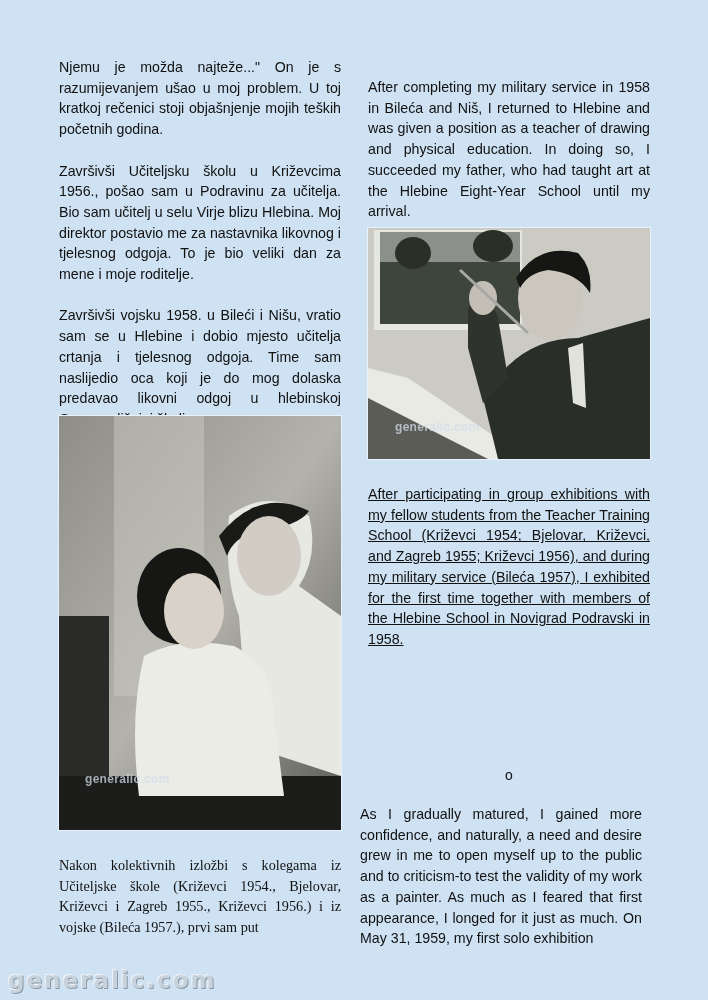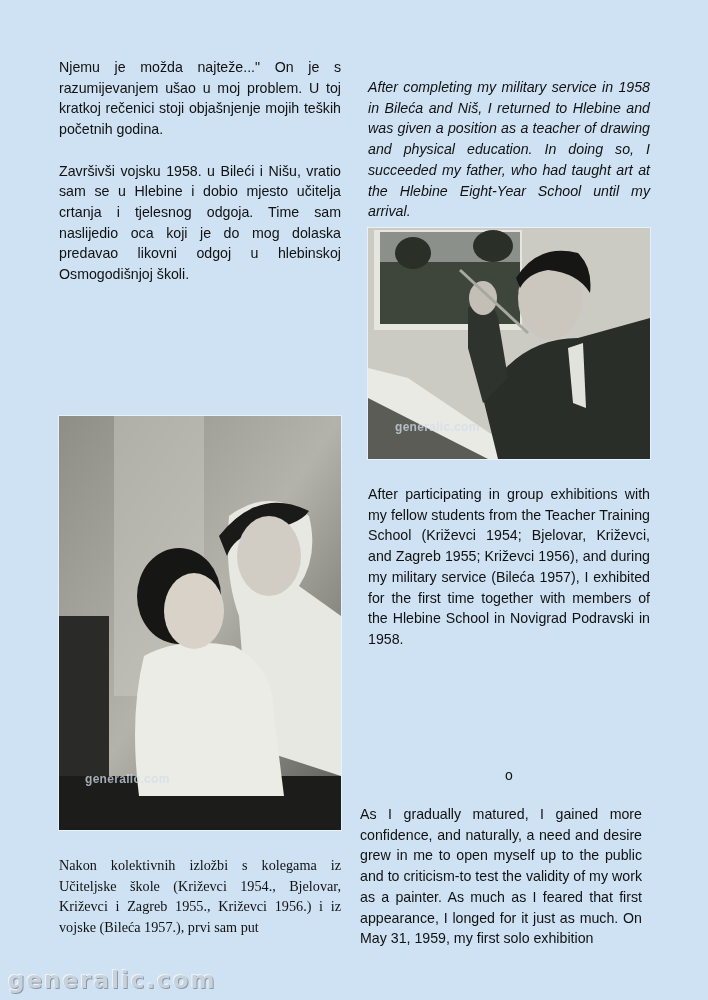--- a/index.html
+++ b/index.html
@@ -27,20 +27,21 @@
     font-family: "DejaVu Sans", sans-serif; font-weight: bold; font-size: 23px;
     letter-spacing: 2px; color: #c8d2dc;
     text-shadow: 1px 1px 0 #8d98a4, -1px -1px 0 #eef3f8;
   }
 </style>
 </head>
 <body>
 
 <div class="col" style="left:59px; top:57px;">
   <p style="margin-bottom:20.7px;">Njemu je možda najteže..." On je s razumijevanjem ušao u moj problem. U toj kratkoj rečenici stoji objašnjenje mojih teških početnih godina.</p>
+  <p style="margin-bottom:20.7px;">Završivši Učiteljsku školu u Križevcima 1956., pošao sam u Podravinu za učitelja. Bio sam učitelj u selu Virje blizu Hlebina. Moj direktor postavio me za nastavnika likovnog i tjelesnog odgoja. To je bio veliki dan za mene i moje roditelje.</p>
   <p>Završivši vojsku 1958. u Bileći i Nišu, vratio sam se u Hlebine i dobio mjesto učitelja crtanja i tjelesnog odgoja. Time sam naslijedio oca koji je do mog dolaska predavao likovni odgoj u hlebinskoj Osmogodišnjoj školi.</p>
 </div>
 
 <div class="photo" style="left:59px; top:416px; width:282px; height:414px;">
   <svg viewBox="0 0 282 414" preserveAspectRatio="none">
     <defs>
       <linearGradient id="cbg" x1="0" y1="0" x2="1" y2="1">
         <stop offset="0" stop-color="#8e8e86"></stop>
         <stop offset="0.5" stop-color="#b3b3ab"></stop>
         <stop offset="1" stop-color="#5a5a55"></stop>
@@ -59,21 +60,21 @@
     <ellipse cx="120" cy="180" rx="42" ry="48" fill="#161614"></ellipse>
     <ellipse cx="135" cy="195" rx="30" ry="38" fill="#d8d2c8"></ellipse>
   </svg>
   <span class="wm-photo" style="left:26px; top:356px;">generalic.com</span>
 </div>
 
 <div class="col" style="left:59px; top:855px;font-family:Liberation Serif, serif;">
   <p>Nakon kolektivnih izložbi s kolegama iz Učiteljske škole (Križevci 1954., Bjelovar, Križevci i Zagreb 1955., Križevci 1956.) i iz vojske (Bileća 1957.), prvi sam put</p>
 </div>
 
-<div class="col" style="left:368px; top:77px;font-style:italic;">
+<div class="col" style="left:368px; top:77px;">
   <p>After completing my military service in 1958 in Bileća and Niš, I returned to Hlebine and was given a position as a teacher of drawing and physical education. In doing so, I succeeded my father, who had taught art at the Hlebine Eight-Year School until my arrival.</p>
 </div>
 
 <div class="photo" style="left:368px; top:228px; width:282px; height:231px;">
   <svg viewBox="0 0 282 231" preserveAspectRatio="none">
     <rect width="282" height="231" fill="#d4d4ce"></rect>
     <rect x="0" y="0" width="282" height="231" fill="#bdbdb6" opacity="0.4"></rect>
 
     <rect x="6" y="2" width="148" height="100" fill="#e6e6e0"></rect>
     <rect x="12" y="4" width="140" height="92" fill="#3e463c"></rect>
@@ -90,21 +91,21 @@
     <path d="M148 50 Q170 15 210 25 Q225 40 222 65 Q210 45 180 42 Q160 45 152 60Z" fill="#161614"></path>
 
     <path d="M100 80 Q120 60 130 90 L140 150 L115 175 L100 120Z" fill="#2f332d"></path>
     <ellipse cx="115" cy="70" rx="14" ry="17" fill="#c4bfb6"></ellipse>
     <line x1="92" y1="42" x2="160" y2="105" stroke="#a8a8a2" stroke-width="3"></line>
   </svg>
   <span class="wm-photo" style="left:27px; top:192px;">generalic.com</span>
 </div>
 
 <div class="col" style="left:368px; top:484px;">
-  <p style="margin-bottom:13px;">After participating in group exhibitions with my fellow students from the Teacher Training School (Križevci 1954; Bjelovar, Križevci, and Zagreb 1955; Križevci 1956), and during my military service (Bileća 1957), I exhibited for the first time together with members of the Hlebine School in Novigrad Podravski in 1958.</p>
+  <p style="margin-bottom:13px;text-decoration:underline;">After participating in group exhibitions with my fellow students from the Teacher Training School (Križevci 1954; Bjelovar, Križevci, and Zagreb 1955; Križevci 1956), and during my military service (Bileća 1957), I exhibited for the first time together with members of the Hlebine School in Novigrad Podravski in 1958.</p>
 </div>
 
 <div class="sep">o</div>
 
 <div class="col" style="left:360px; top:804px;">
   <p>As I gradually matured, I gained more confidence, and naturally, a need and desire grew in me to open myself up to the public and to criticism-to test the validity of my work as a painter. As much as I feared that first appearance, I longed for it just as much. On May 31, 1959, my first solo exhibition</p>
 </div>
 
 <div class="site-wm">generalic.com</div>
 

